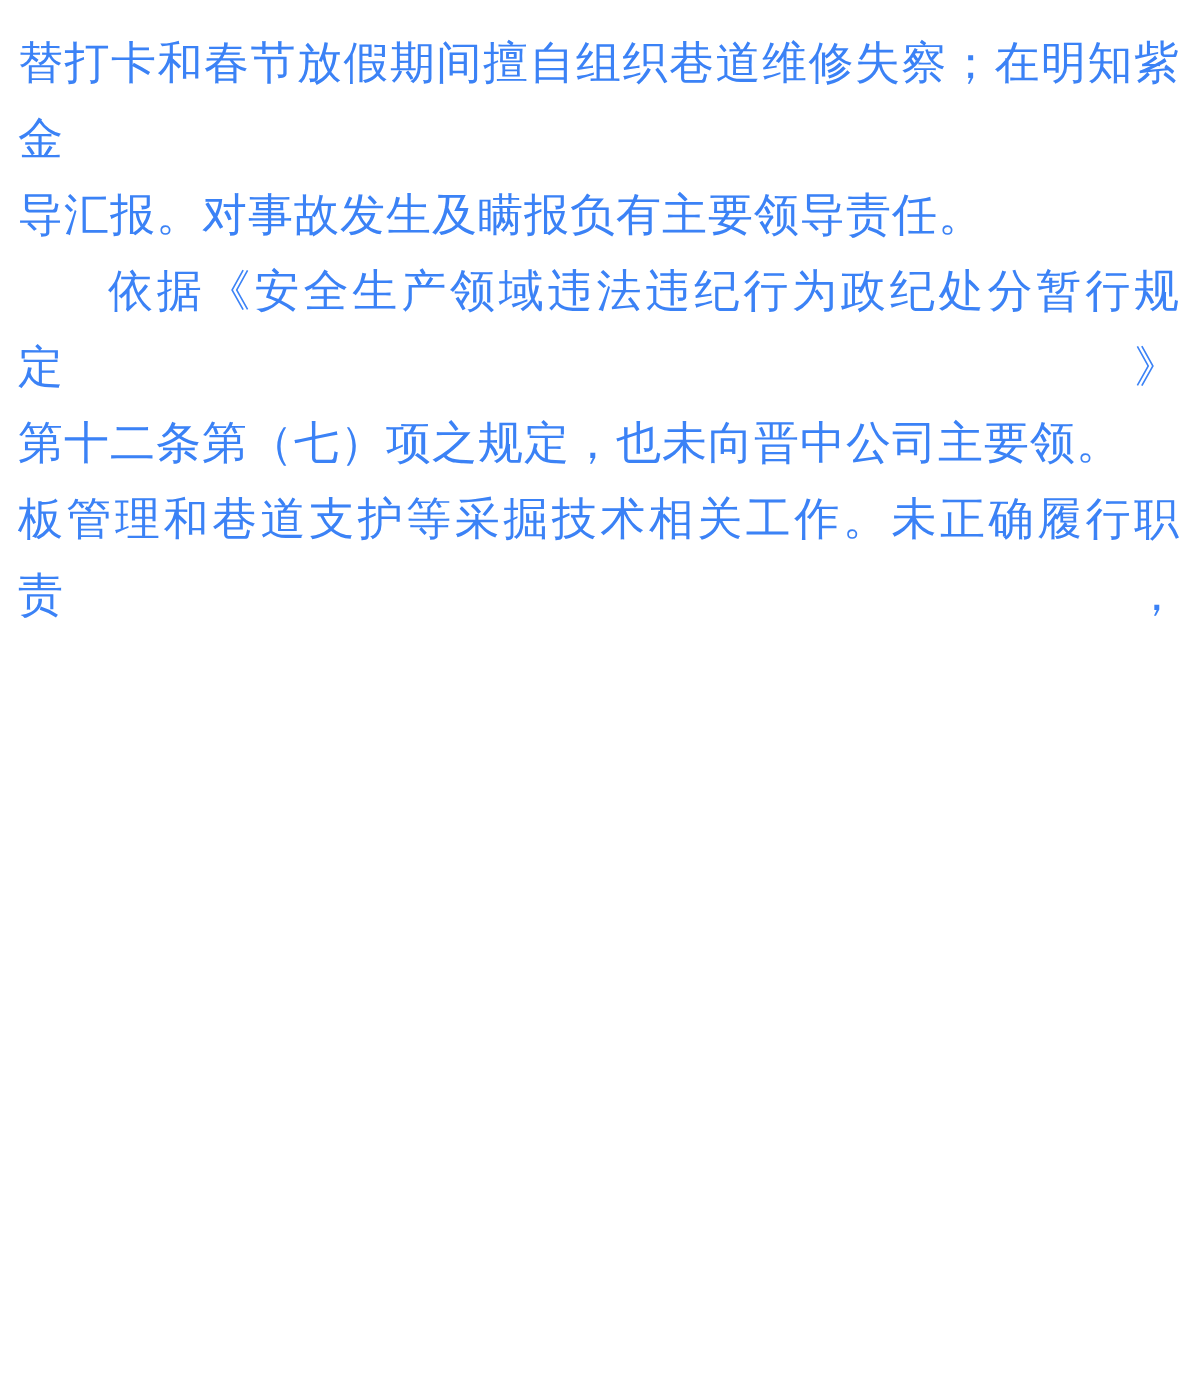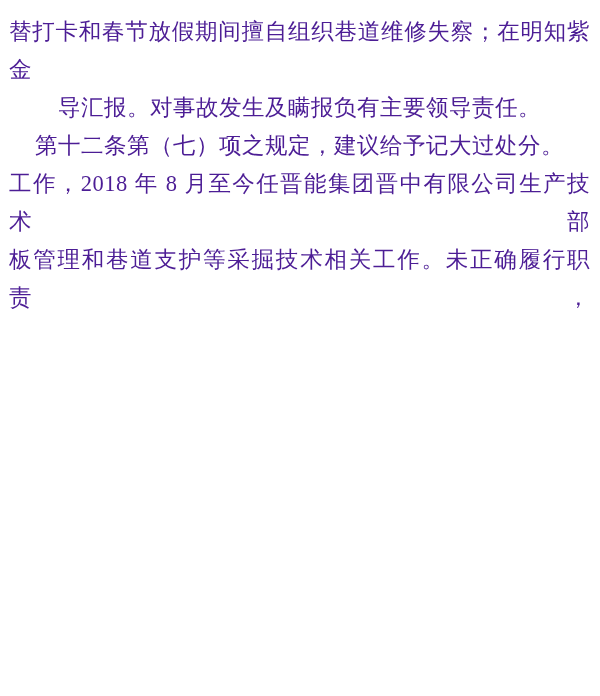--- a/index.html
+++ b/index.html
@@ -6,31 +6,30 @@
     margin: 0;
     padding: 0;
     background: #ffffff;
   }
   .page {
     position: relative;
     width: 600px;
     height: 696px;
     box-sizing: border-box;
     background: #ffffff;
-    color: #4c1d95;
+    color: #3b82f6;
     padding: 13px 10px 0 9px;
     overflow: hidden;
     font-family: "Liberation Serif", "DejaVu Serif", serif;
     font-size: 22.5px;
   }
   .line {
     line-height: 38px;
     min-height: 38px;
     letter-spacing: 0.5px;
-    text-align: center;
   }
   
   .line.j {
     text-align: justify;
     text-align-last: justify;
     text-justify: inter-character;
   }
   
   .line.ind {
     text-indent: 2em;
@@ -40,17 +39,17 @@
     margin-right: 6px;
     font-family: "Liberation Serif", serif;
   }
 </style>
 </head>
 <body>
 
 <div class="page">
   <div class="line j">替打卡和春节放假期间擅自组织巷道维修失察；在明知紫金</div>
   <div class="line">导汇报。对事故发生及瞒报负有主要领导责任。</div>
-  <div class="line">第十二条第（七）项之规定，建议给予记大过处分。</div>
-  <div class="line j">工作，2018 年 8 月至今任晋能集团晋中有限公司生产技术部</div>
+  <div class="line j ind">依据《安全生产领域违法违纪行为政纪处分暂行规定》</div>
+  <div class="line">第十二条第（七）项之规定，也未向晋中公司主要领。</div>
   <div class="line j">板管理和巷道支护等采掘技术相关工作。未正确履行职责，</div>
 
 </div>
 
 </body></html>

